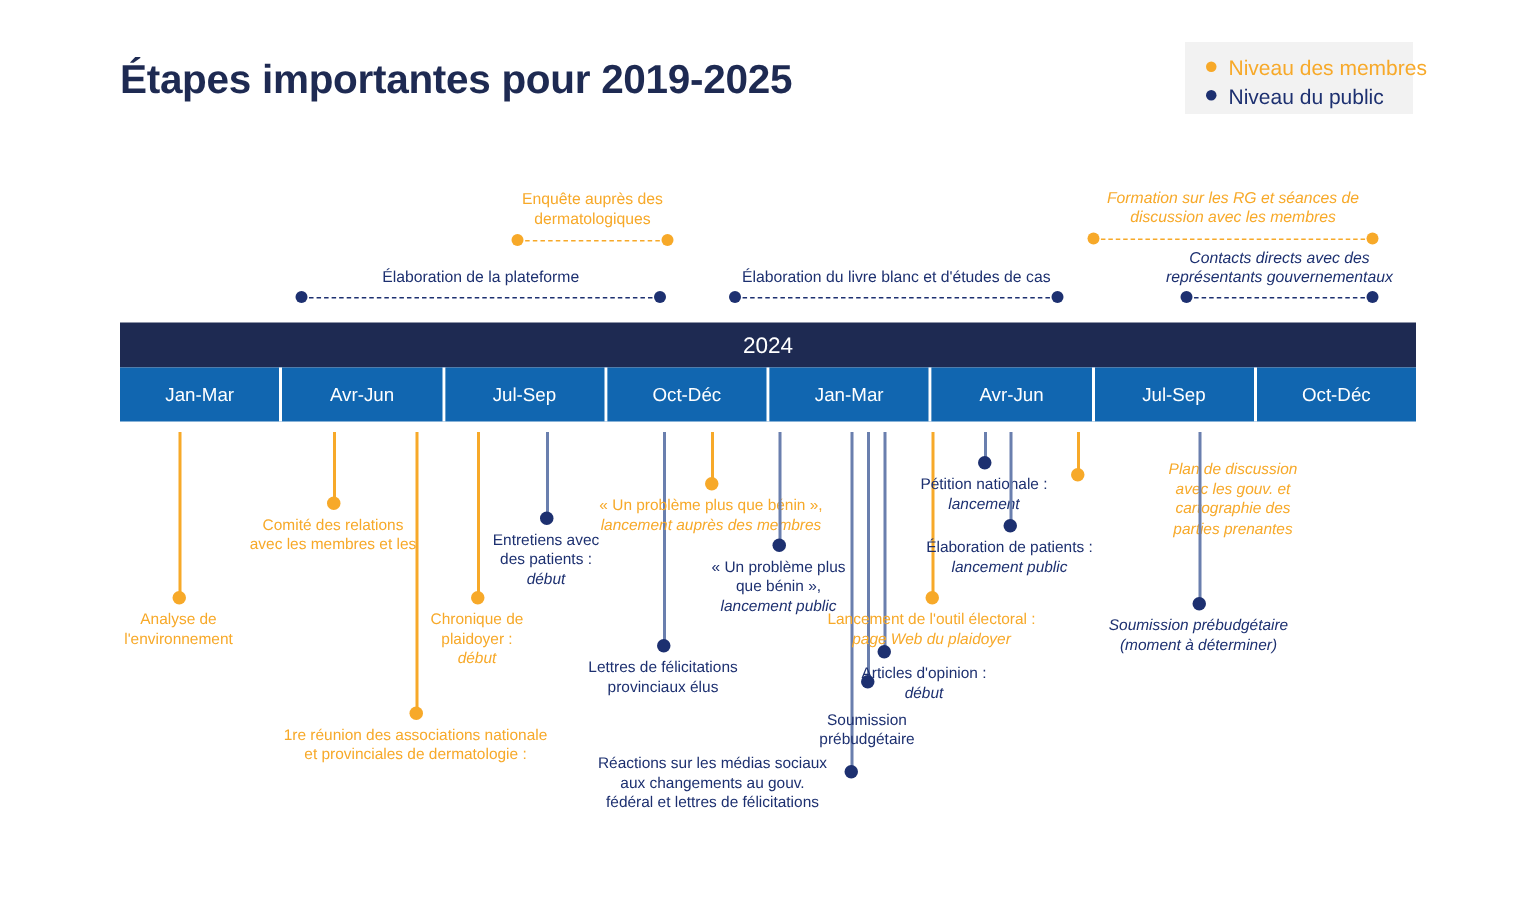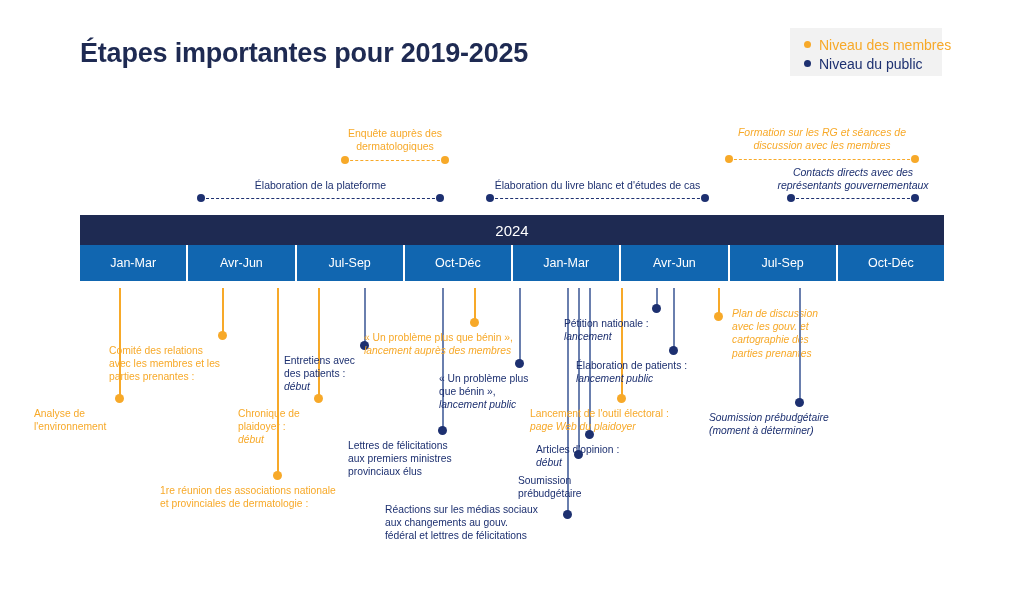--- a/index.html
+++ b/index.html
@@ -157,21 +157,21 @@
   }
   .event-dot.member { background: #f7a929; }
   .event-label {
     position: absolute;
     font-size: 10.3px;
     line-height: 13.2px;
     color: #1d3070;
     white-space: nowrap;
   }
   .event-label.member { color: #f7a929; }
-  .event-label.center { text-align: left; }
+  .event-label.center { text-align: center; }
   .em { font-style: italic; display: block; }
   .line { display: block; }
 </style>
 </head>
 <body>
 
 <div id="canvas">
 
   <div id="page-title">Étapes importantes pour 2019-2025</div>
 
@@ -247,21 +247,20 @@
       <span class="line">l'environnement</span>
     </div>
   </div>
 
   <div class="event" style="left:222px; top:288px;">
     <div class="event-stem member" style="height:47px;"></div>
     <div class="event-dot member" style="top:43px;"></div>
     <div class="event-label member center" style="left:-113px; top:56px; width:226px;">
       <span class="line">Comité des relations</span>
       <span class="line">avec les membres et les</span>
-      <span class="line">parties prenantes :</span>
     </div>
   </div>
 
   <div class="event" style="left:277px; top:288px;">
     <div class="event-stem member" style="height:187px;"></div>
     <div class="event-dot member" style="top:183px;"></div>
     <div class="event-label member center" style="left:-117px; top:196px; width:234px;">
       <span class="line">1re réunion des associations nationale</span>
       <span class="line">et provinciales de dermatologie :</span>
     </div>
@@ -285,21 +284,20 @@
       <span class="line">des patients :</span>
       <span class="em">début</span>
     </div>
   </div>
 
   <div class="event" style="left:442px; top:288px;">
     <div class="event-stem" style="height:142px;"></div>
     <div class="event-dot" style="top:138px;"></div>
     <div class="event-label center" style="left:-94px; top:151px; width:188px;">
       <span class="line">Lettres de félicitations</span>
-      <span class="line">aux premiers ministres</span>
       <span class="line">provinciaux élus</span>
     </div>
   </div>
 
   <div class="event" style="left:474px; top:288px;">
     <div class="event-stem member" style="height:34px;"></div>
     <div class="event-dot member" style="top:30px;"></div>
     <div class="event-label member center" style="left:-110px; top:43px; width:220px;">
       <span class="line">« Un problème plus que bénin »,</span>
       <span class="em">lancement auprès des membres</span>

